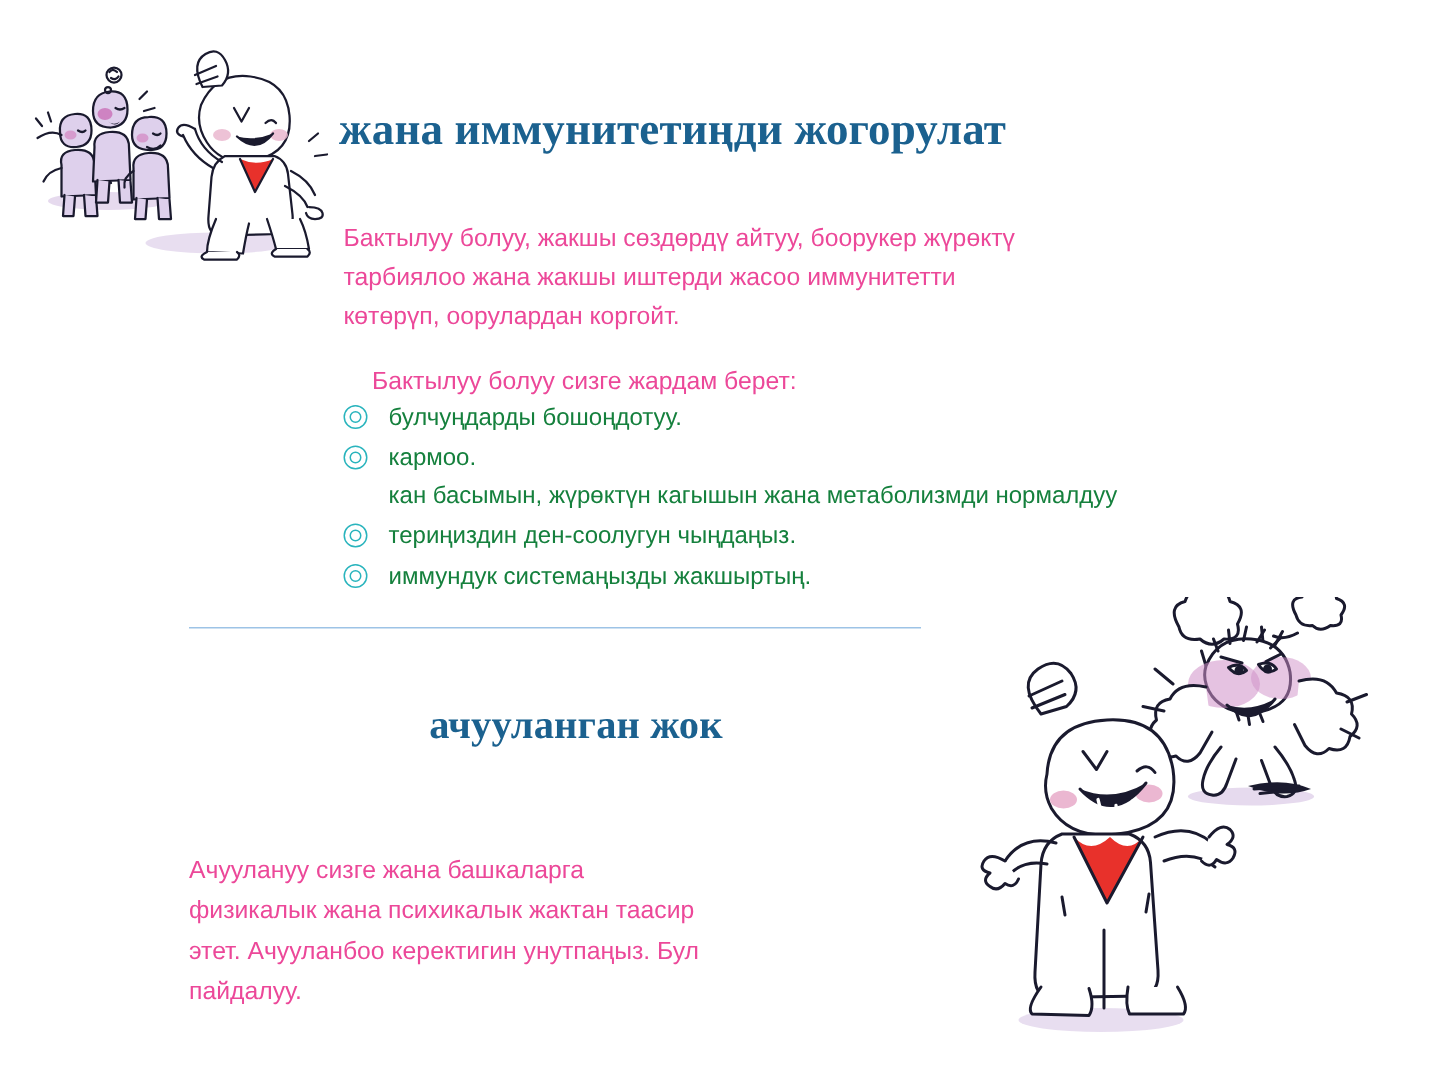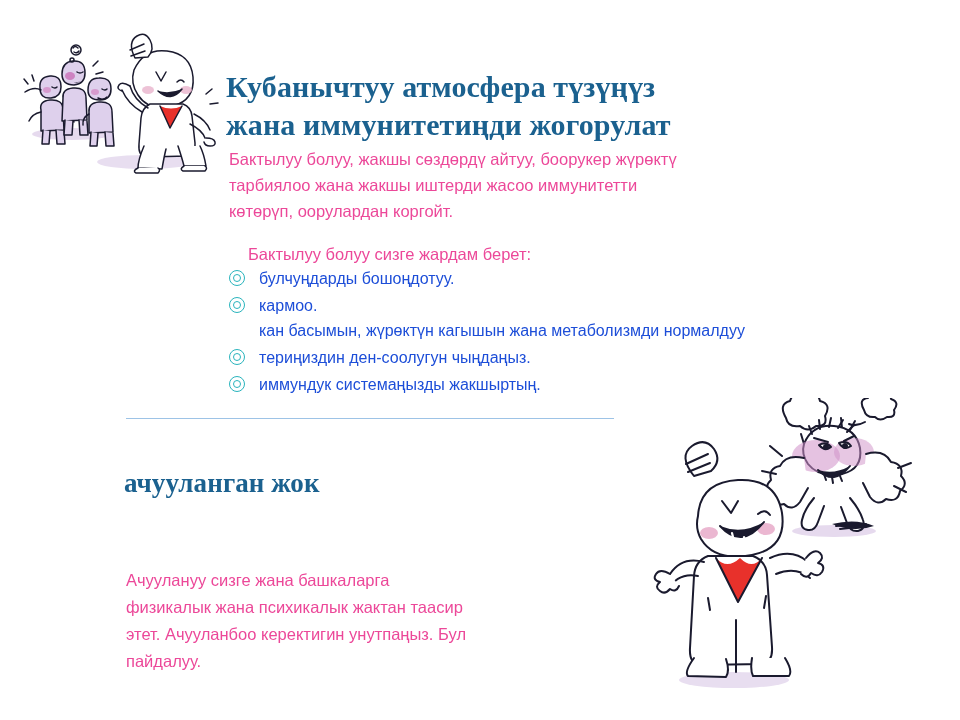--- a/index.html
+++ b/index.html
@@ -60,21 +60,21 @@
   }
   #title-main .line { display: block; white-space: nowrap; }
 
   #title-second {
     left: 124px;
     top: 444px;
     width: 520px;
     font-size: 27px;
     line-height: 35px;
   }
-  #title-second .line { display: block; white-space: nowrap; }
+  #title-second .line { display: block; white-space: nowrap; text-align: center; }
 
   
   .body-text {
     position: absolute;
     color: #ec4899;
     font-size: 16.5px;
     line-height: 26px;
     font-family: "Liberation Sans", sans-serif;
   }
   .body-text .line { display: block; white-space: nowrap; }
@@ -99,21 +99,21 @@
     top: 266px;
     width: 700px;
     list-style: none;
     margin: 0;
     padding: 0;
   }
   #bullet-list li {
     position: relative;
     padding-left: 30px;
     margin: 0 0 2px 0;
-    color: #1d4ed8;
+    color: #15803d;
     font-size: 16px;
     line-height: 25px;
   }
   #bullet-list li .bullet-glyph {
     position: absolute;
     left: 0;
     top: 4px;
     width: 16px;
     height: 16px;
     border: 1.6px solid #29b4bd;
@@ -232,21 +232,20 @@
         <path d="M168 118 q4 12 6 20 l22 0 q-2 -12 -6 -20" fill="#ffffff"></path>
         <path d="M128 140 q-6 3 -2 5 l22 0 q3 -3 0 -5" fill="#ffffff"></path>
         <path d="M174 138 q-5 3 -1 5 l22 0 q3 -3 0 -5" fill="#ffffff"></path>
 
         <path d="M196 66 l6 -5 M200 76 l8 -1"></path>
       </g>
     </svg>
   </div>
 
   <h1 class="heading" id="title-main">
-    <span class="line">Кубанычтуу атмосфера түзүңүз</span>
     <span class="line">жана иммунитетиңди жогорулат</span>
   </h1>
 
   <div class="body-text" id="para-intro">
     <span class="line">Бактылуу болуу, жакшы сөздөрдү айтуу, боорукер жүрөктү</span>
     <span class="line">тарбиялоо жана жакшы иштерди жасоо иммунитетти</span>
     <span class="line">көтөрүп, оорулардан коргойт.</span>
   </div>
 
   <div class="body-text" id="list-lead">

